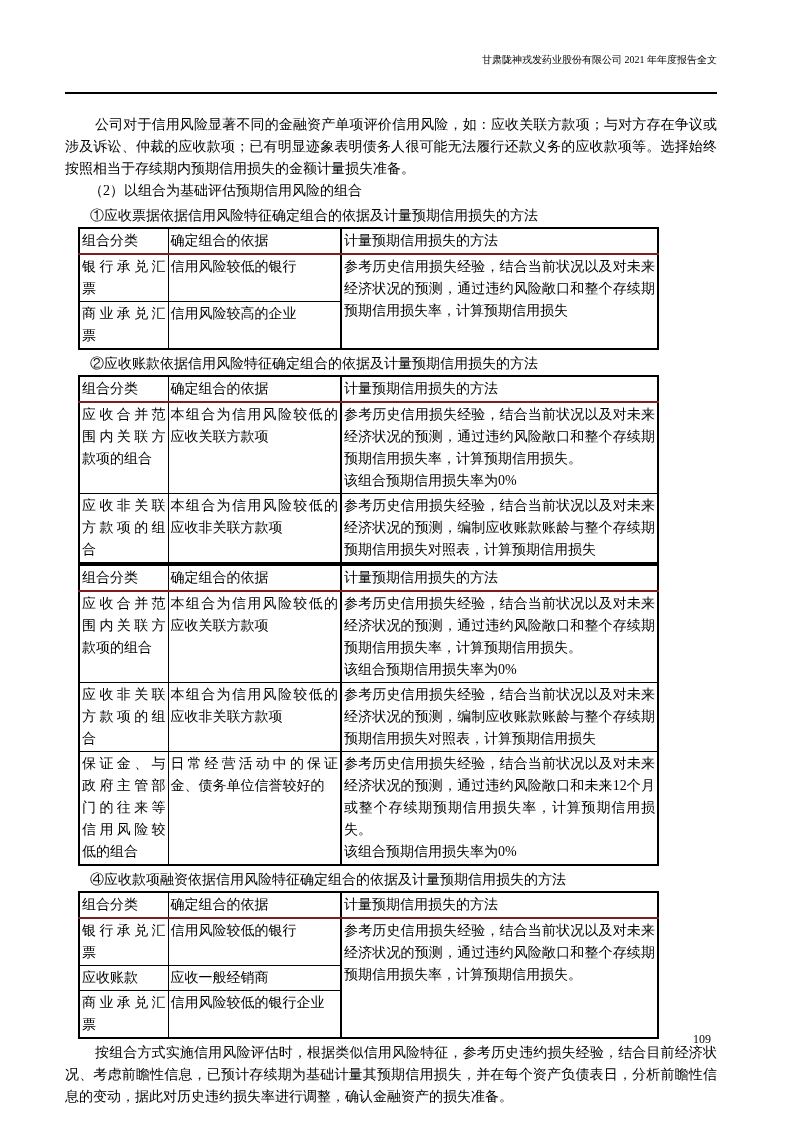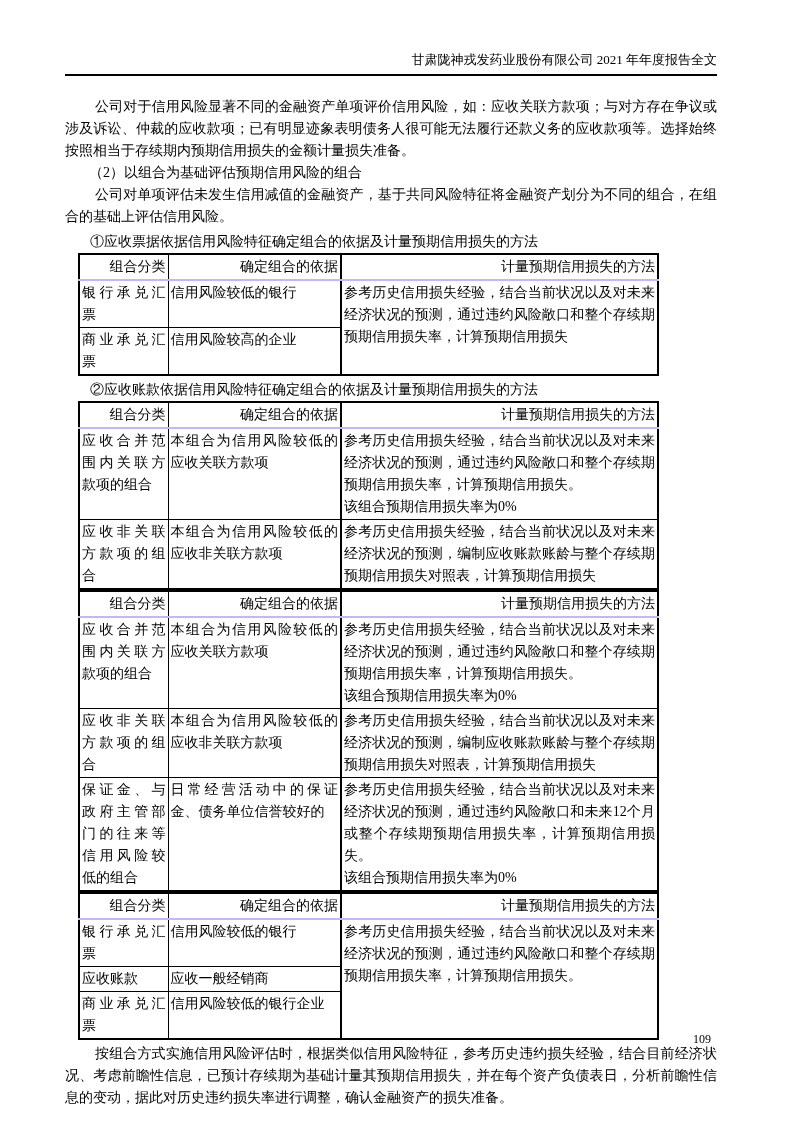--- a/index.html
+++ b/index.html
@@ -4,24 +4,24 @@
 <style>
   html,body{margin:0;padding:0;}
   body{
     width:793px;height:1122px;position:relative;overflow:hidden;
     background:#ffffff;color:#000;
     font-family:"Liberation Serif","DejaVu Serif",serif;
     font-size:14px;
   }
   .page-header{
     margin:52px 76px 0 65px;
-    padding-bottom:6px;
+    padding-bottom:24px;
     border-bottom:2px solid #000;
     text-align:right;
-    font-size:13px;
+    font-size:10px;
     line-height:16px;
   }
   .content{margin:0 76px 0 65px;}
   p{margin:0;text-align:justify;line-height:22px;}
   .para{ text-indent:30px; }
   .para-first{ margin-top:20px; }
   .sub-heading{ text-indent:24px; line-height:22px; }
   .tbl-caption{ margin:3px 0 0 0; text-indent:25px; line-height:22px; }
   table.risk-table{
     border-collapse:collapse;
@@ -32,22 +32,22 @@
   }
   table.risk-table th, table.risk-table td{
     border:1px solid #000;
     font-size:14px;
     line-height:22px;
     padding:1px 2px;
     vertical-align:top;
     font-weight:normal;
   }
   table.risk-table th{
-    text-align:right;
-    border-bottom:2px solid #c4b5fd;
+    text-align:left;
+    border-bottom:2px solid #7f1d1d;
   }
   table.risk-table td{
     text-align:justify;
     text-align-last:left;
     white-space:pre-line;
   }
   table.risk-table th.c2, table.risk-table td.c2{ border-left:2px solid #000; }
   .page-number{
     position:absolute;
     top:1032px;
@@ -61,21 +61,20 @@
 <div class="page-header">
   <span>甘肃陇神戎发药业股份有限公司 2021 年年度报告全文</span>
 </div>
 
 <div class="content">
 
   <p class="para para-first">公司对于信用风险显著不同的金融资产单项评价信用风险，如：应收关联方款项；与对方存在争议或涉及诉讼、仲裁的应收款项；已有明显迹象表明债务人很可能无法履行还款义务的应收款项等。选择始终按照相当于存续期内预期信用损失的金额计量损失准备。</p>
 
   <p class="sub-heading">（2）以组合为基础评估预期信用风险的组合</p>
 
-  <p class="para">公司对单项评估未发生信用减值的金融资产，基于共同风险特征将金融资产划分为不同的组合，在组合的基础上评估信用风险。</p>
 
   <div class="tbl-caption">①应收票据依据信用风险特征确定组合的依据及计量预期信用损失的方法</div>
   <table class="risk-table">
     <colgroup>
         <col style="width:89px">
         <col style="width:173px">
         <col style="width:317px">
       </colgroup>
     <thead>
         <tr>
@@ -153,20 +152,21 @@
         </tr>
         <tr>
           <td class="c0">保证金、与政府主管部门的往来等信用风险较低的组合</td>
           <td class="c1">日常经营活动中的保证金、债务单位信誉较好的</td>
           <td class="c2">参考历史信用损失经验，结合当前状况以及对未来经济状况的预测，通过违约风险敞口和未来12个月或整个存续期预期信用损失率，计算预期信用损失。
 该组合预期信用损失率为0%</td>
         </tr>
       </tbody>
   </table>
 
+  <div class="tbl-caption">④应收款项融资依据信用风险特征确定组合的依据及计量预期信用损失的方法</div>
   <table class="risk-table">
     <colgroup>
         <col style="width:89px">
         <col style="width:173px">
         <col style="width:317px">
       </colgroup>
     <thead>
         <tr>
           <th class="c0">组合分类</th>
           <th class="c1">确定组合的依据</th>

